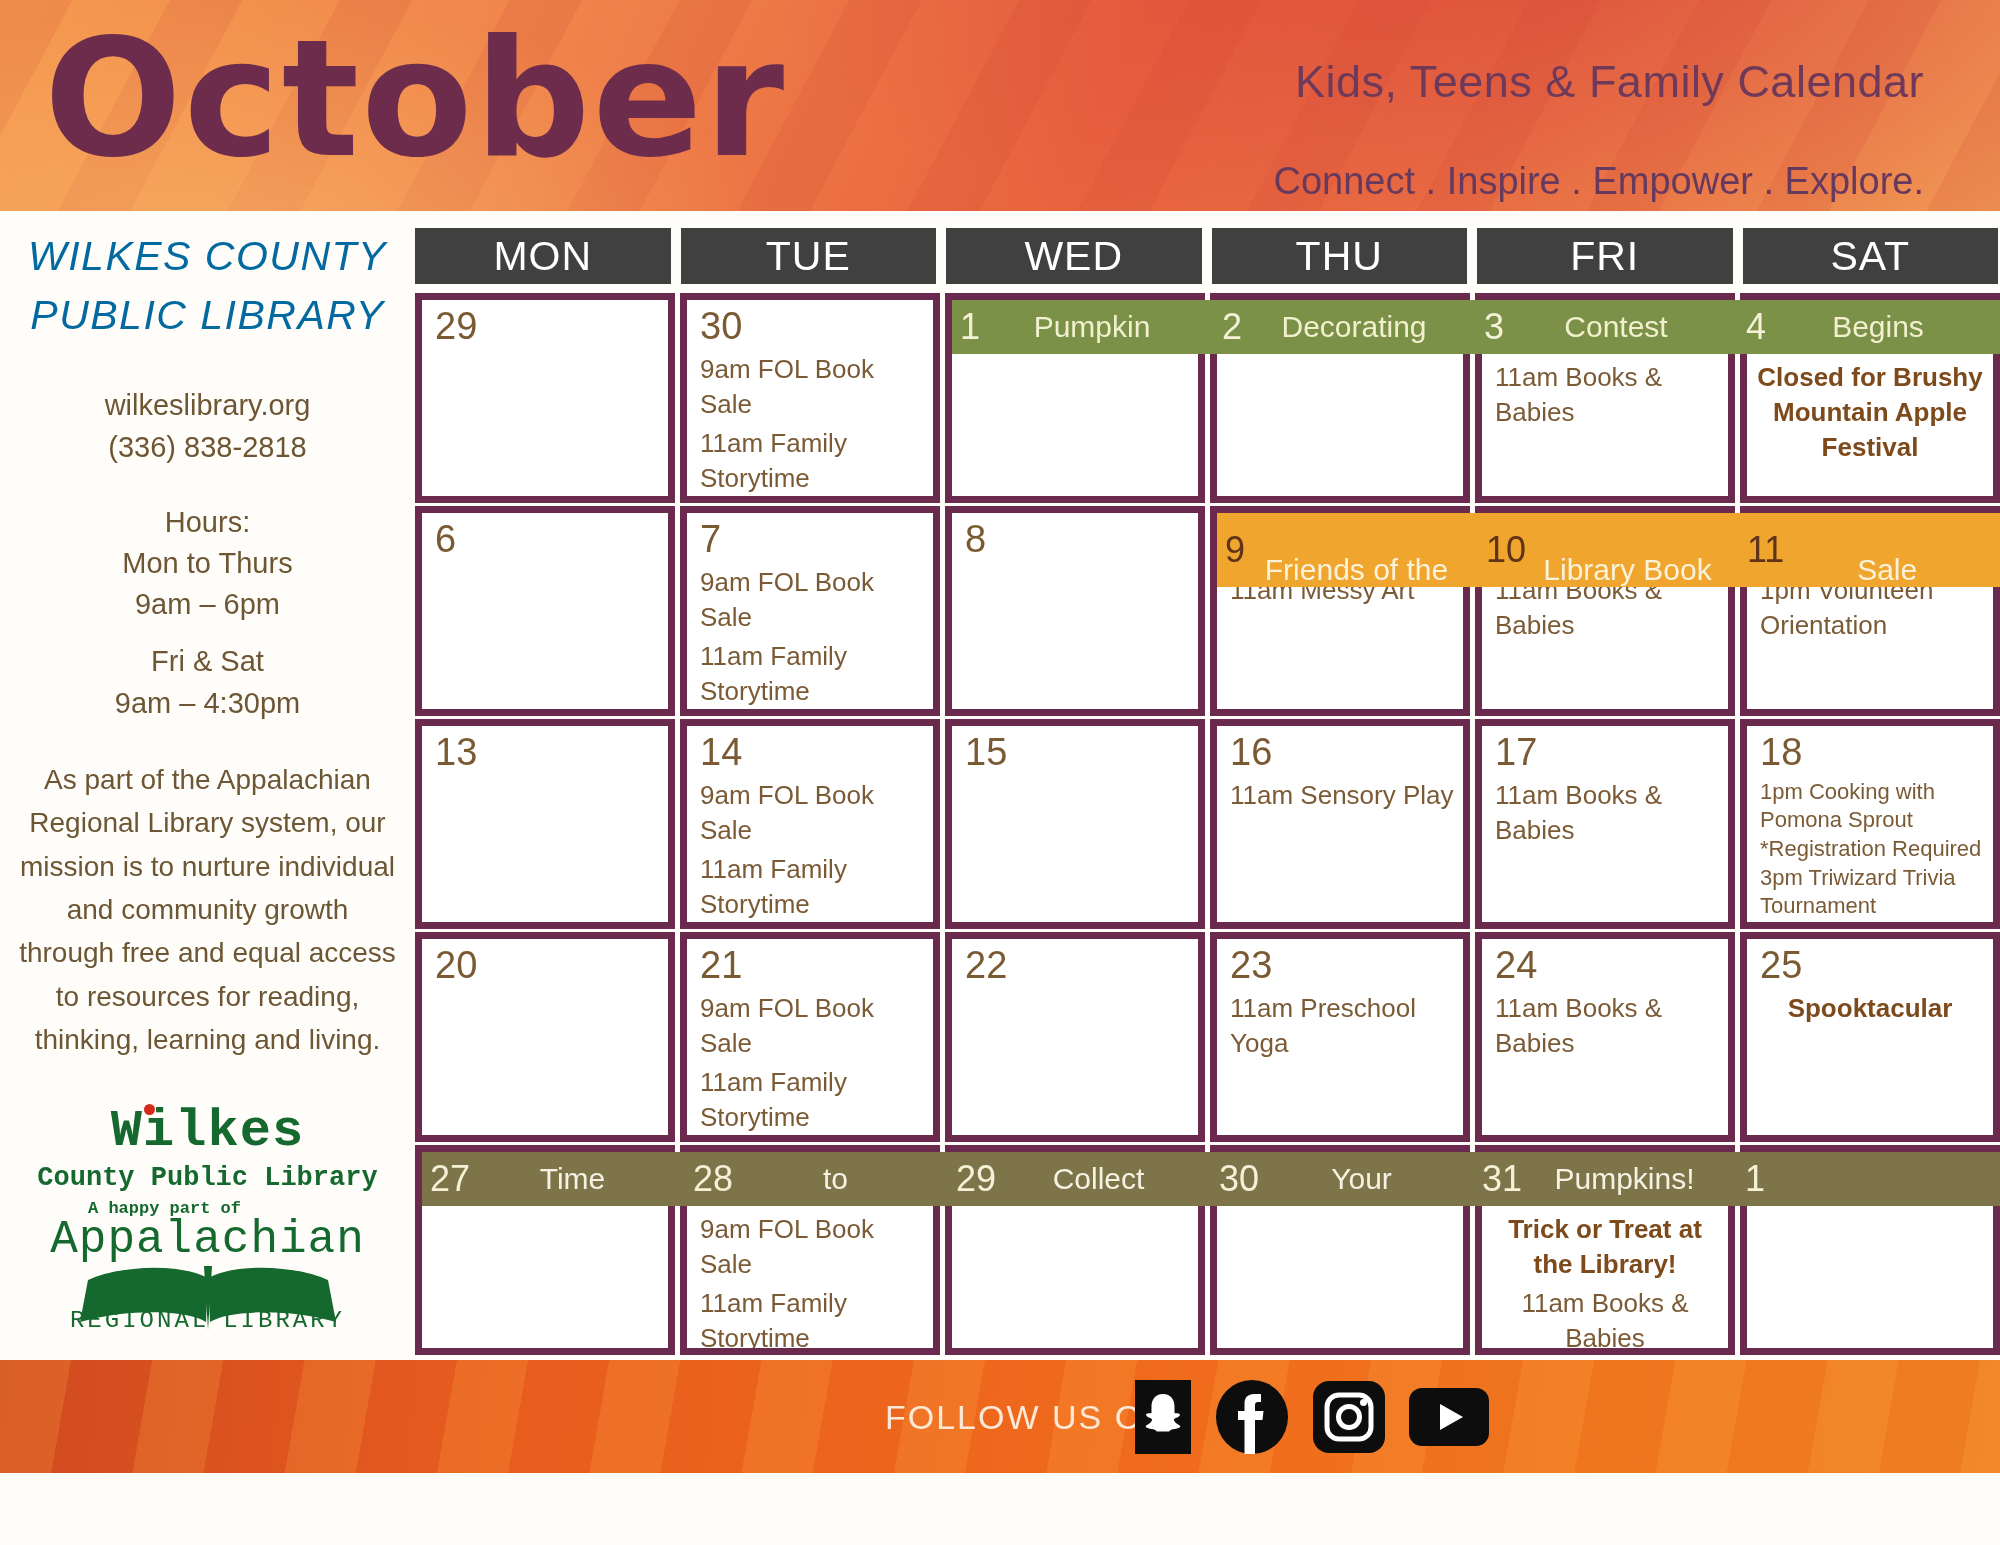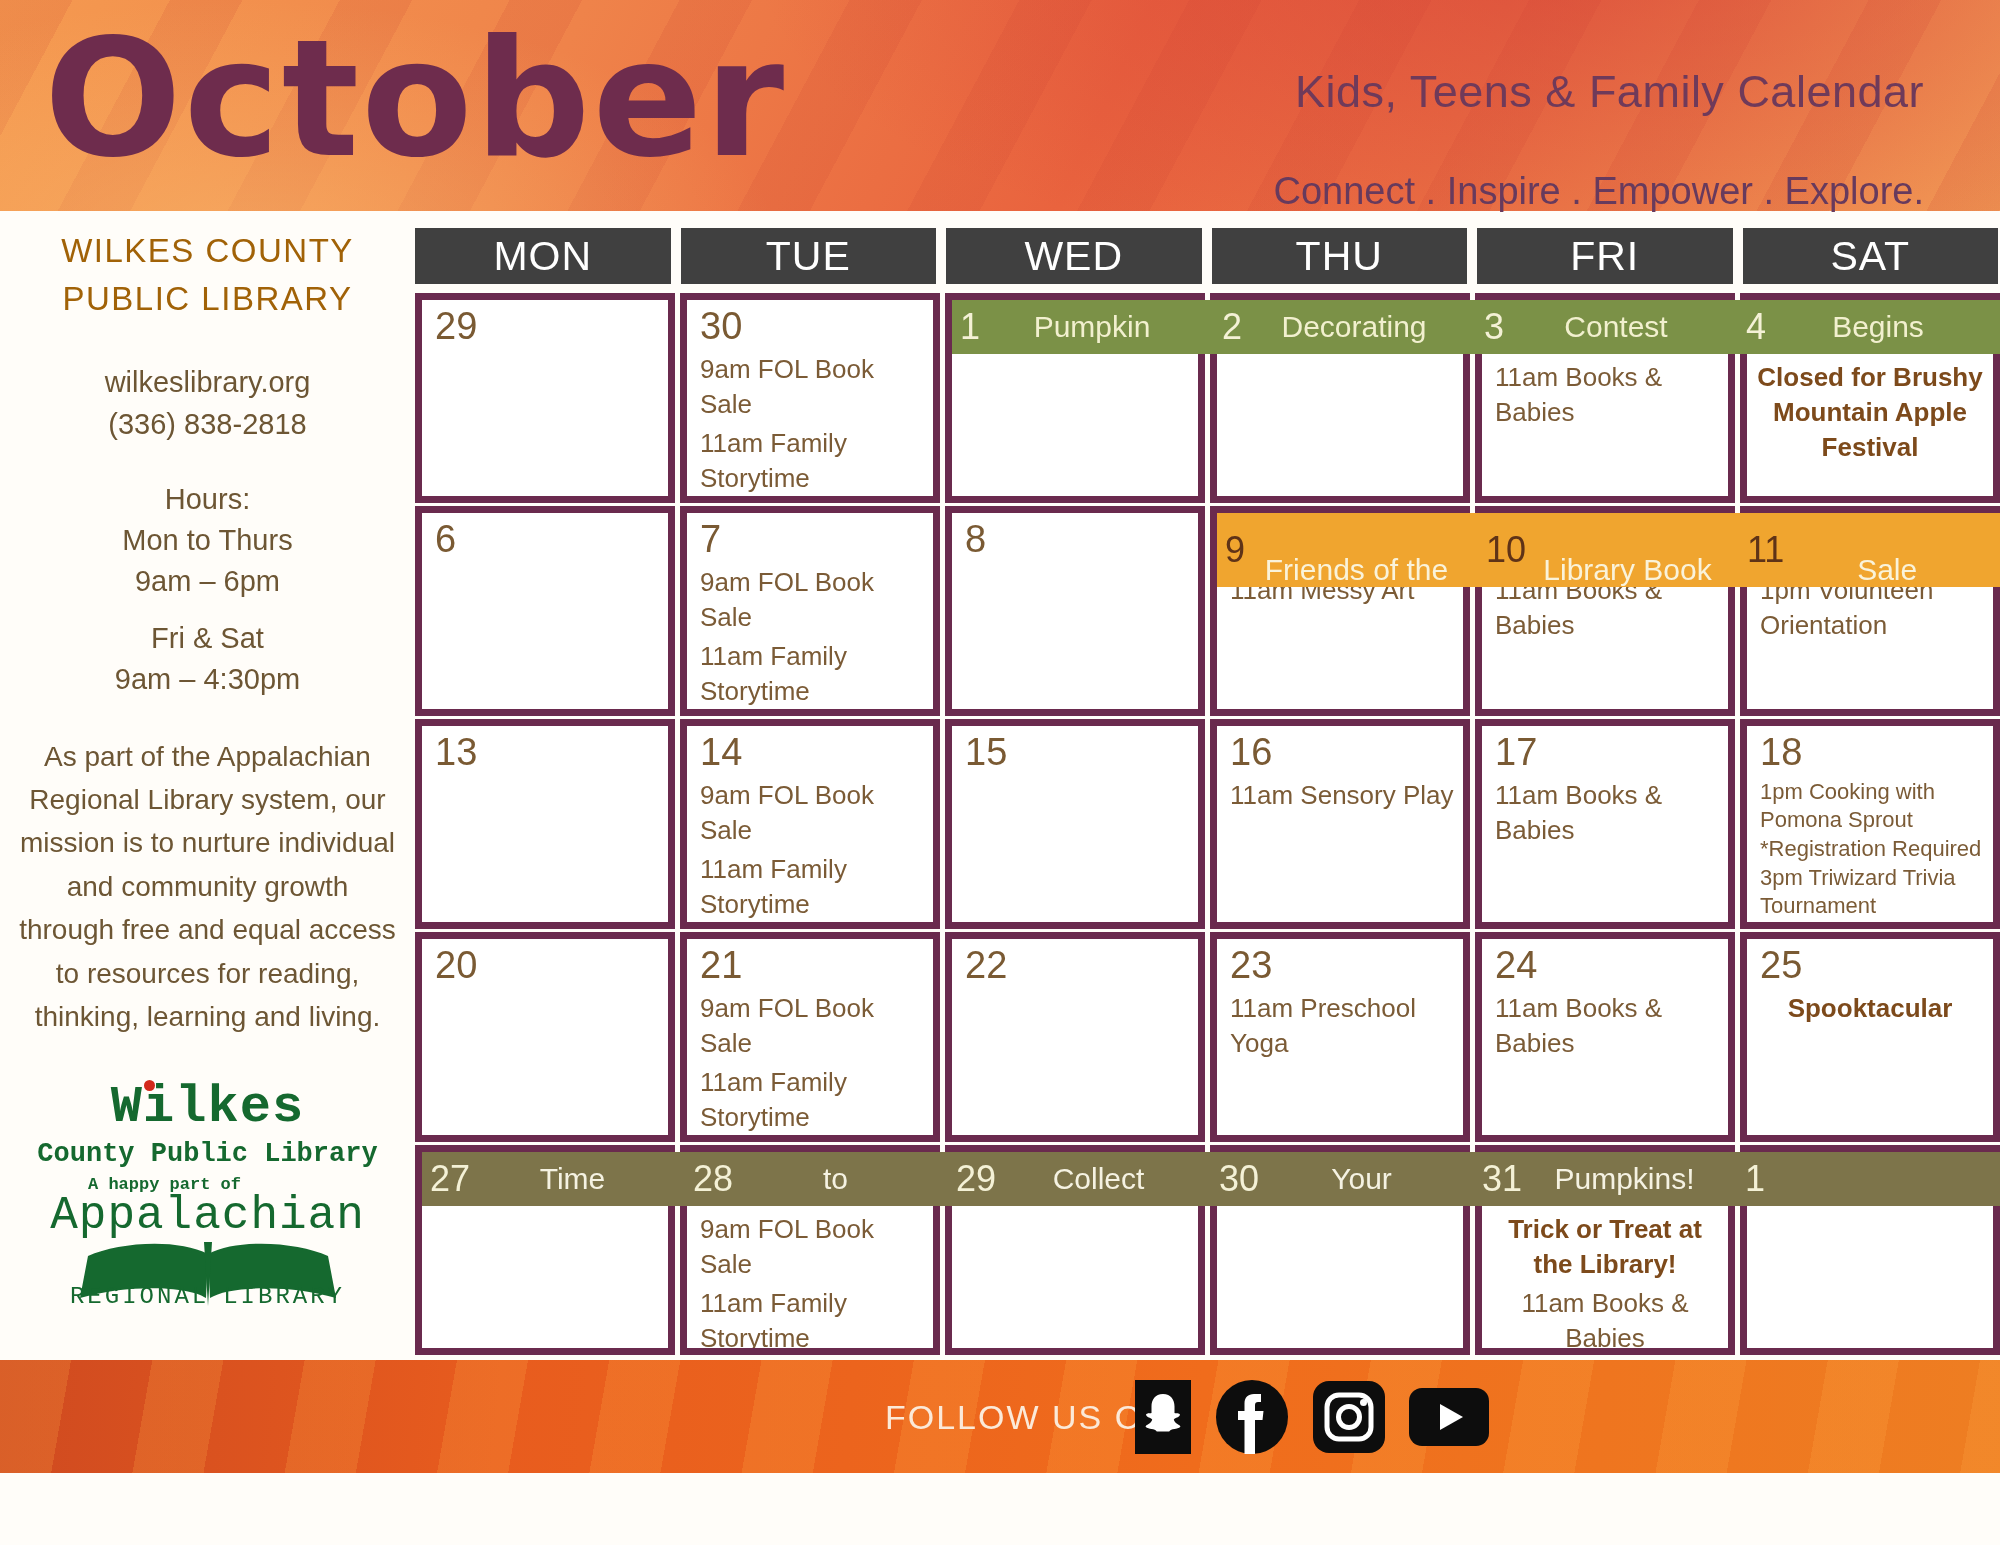--- a/index.html
+++ b/index.html
@@ -8,31 +8,31 @@
 
   
   .top{position:relative;height:211px;
     background:
       radial-gradient(1300px 520px at 78% -20%, rgba(210,55,55,.50), rgba(0,0,0,0) 62%),
       radial-gradient(900px 420px at 12% 120%, rgba(250,190,110,.55), rgba(0,0,0,0) 60%),
       repeating-linear-gradient(118deg, rgba(205,70,50,.16) 0 64px, rgba(255,255,255,0) 64px 150px),
       linear-gradient(115deg,#f59a50 0%,#ef834a 28%,#e9633e 55%,#ea6f43 72%,#f29c56 100%);}
   .month-title{position:absolute;left:44px;top:18px;font-family:"DejaVu Sans",sans-serif;
     font-size:162px;font-weight:700;color:#6e2c4d;letter-spacing:2px;line-height:1;}
-  .head-right{position:absolute;right:76px;top:66px;text-align:right;color:#6f3a5a;}
+  .head-right{position:absolute;right:76px;top:56px;text-align:right;color:#6f3a5a;}
   .head-sub{font-size:45px;letter-spacing:.5px;}
   .head-tag{font-size:38px;margin-top:52px;color:#673a5d;}
 
   
   .main{display:flex;height:1149px;background:#fffdf9;}
 
   
   .sidebar{width:415px;box-sizing:border-box;padding:16px 18px 0 18px;text-align:center;
            color:#6d5634;}
-  .lib-name{font-size:33px;letter-spacing:1.5px;line-height:1.45;color:#a16207;}
+  .lib-name{font-size:41px;letter-spacing:1.5px;line-height:1.45;color:#0369a1;font-style:italic;}
   .contact{margin-top:38px;font-size:29px;line-height:1.45;}
   .hours{margin-top:34px;font-size:29px;line-height:1.42;}
   .hours .gap{height:16px;}
   .mission{margin-top:34px;font-size:28px;line-height:1.55;}
   .logo{margin-top:40px;color:#15692f;font-family:Liberation Mono, monospace;}
   .logo-name{font-size:52px;font-weight:700;letter-spacing:1px;}
   .i-apple{position:relative;}
   .i-apple::after{content:"";position:absolute;left:1px;top:2px;width:11px;height:11px;
     border-radius:50%;background:#d32a1c;}
   .logo-line2{font-size:27px;font-weight:700;margin-top:2px;}

